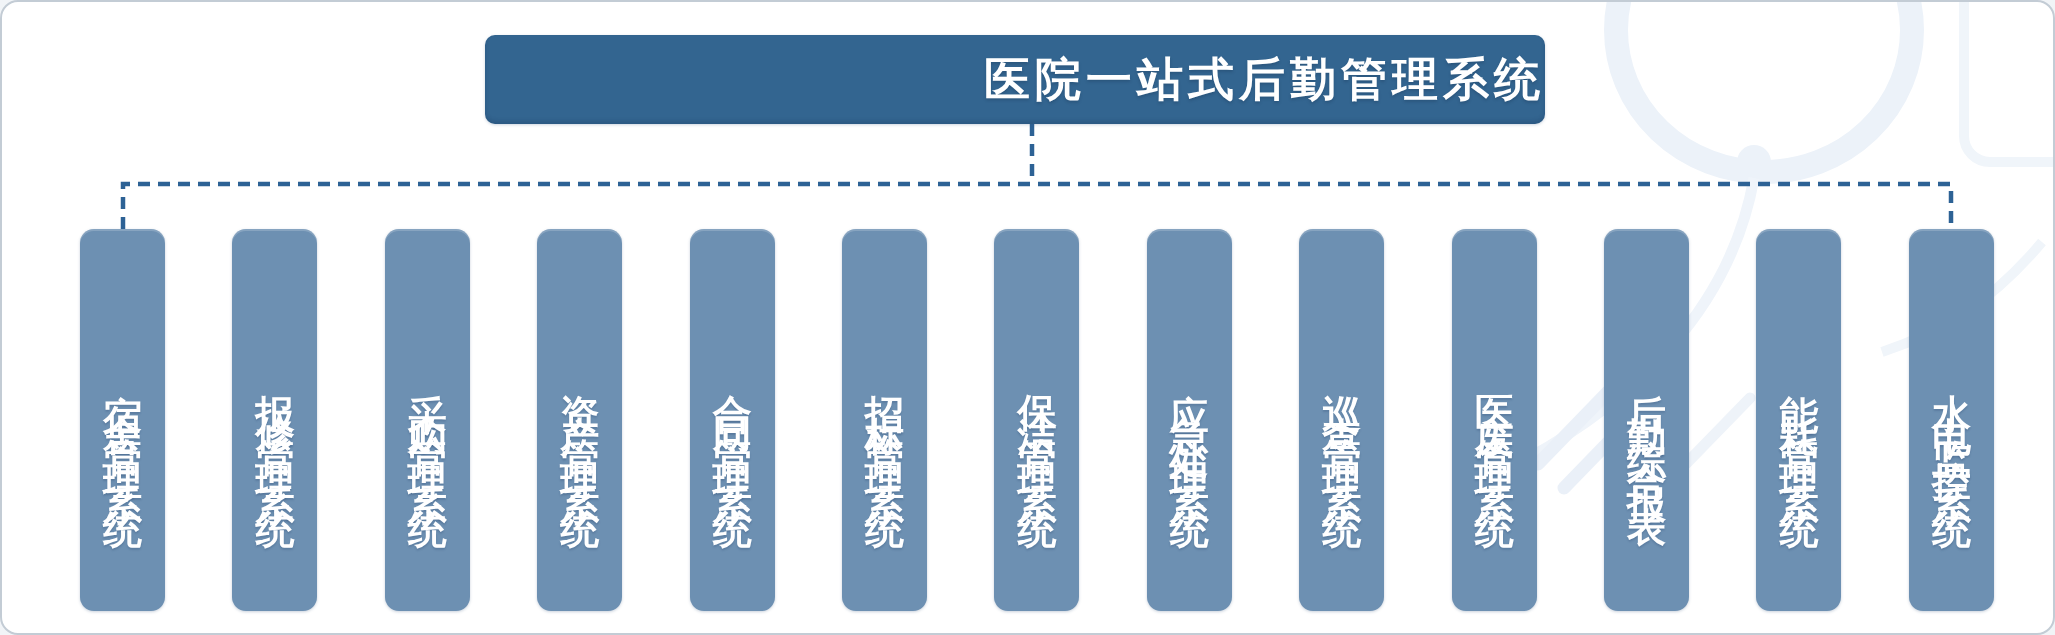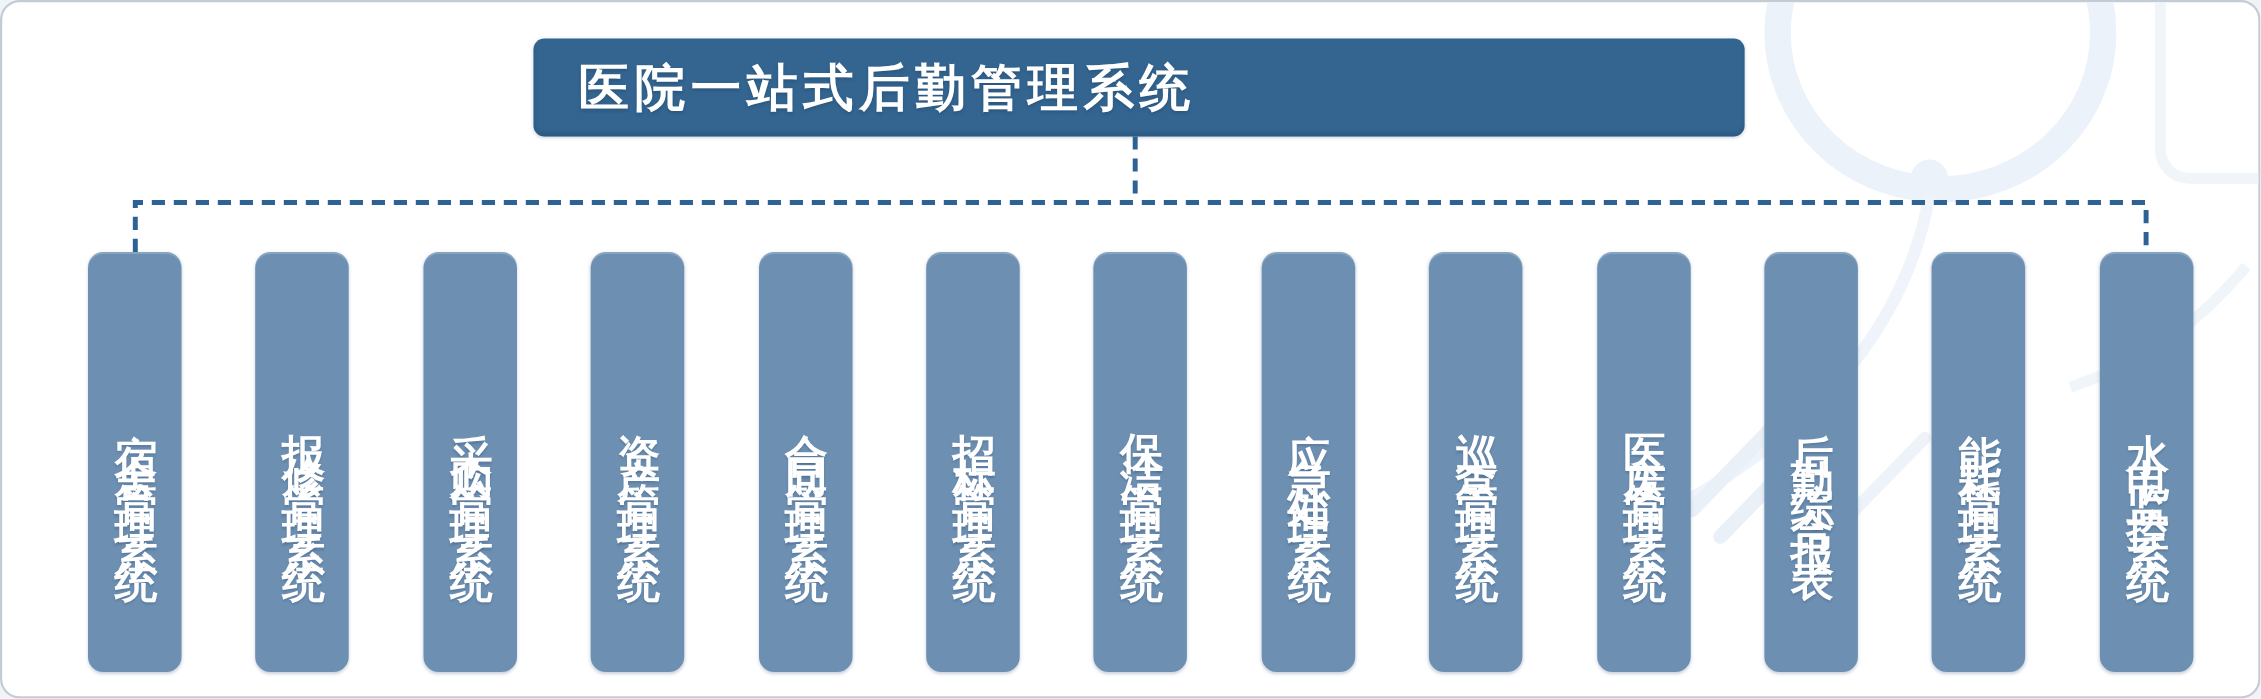--- a/index.html
+++ b/index.html
@@ -26,23 +26,22 @@
   .title-box {
     position: absolute;
     left: 483px;
     top: 33px;
     width: 1060px;
     height: 89px;
     background: var(--title-bg, #336590);
     border-radius: 10px;
     display: flex;
     align-items: center;
-    justify-content: flex-start;
+    justify-content: flex-end;
     box-shadow: inset 0 -3px 4px rgba(10, 35, 65, 0.18), 0 1px 3px rgba(60, 90, 130, 0.25);
-    padding-left: 41px;
   }
   .title-box span {
     color: var(--text-color, #ffffff);
     font-size: 46px;
     font-weight: bold;
     letter-spacing: 5px;
     text-shadow: 0 2px 3px rgba(20, 45, 75, 0.28);
     white-space: nowrap;
   }
   .connectors {

